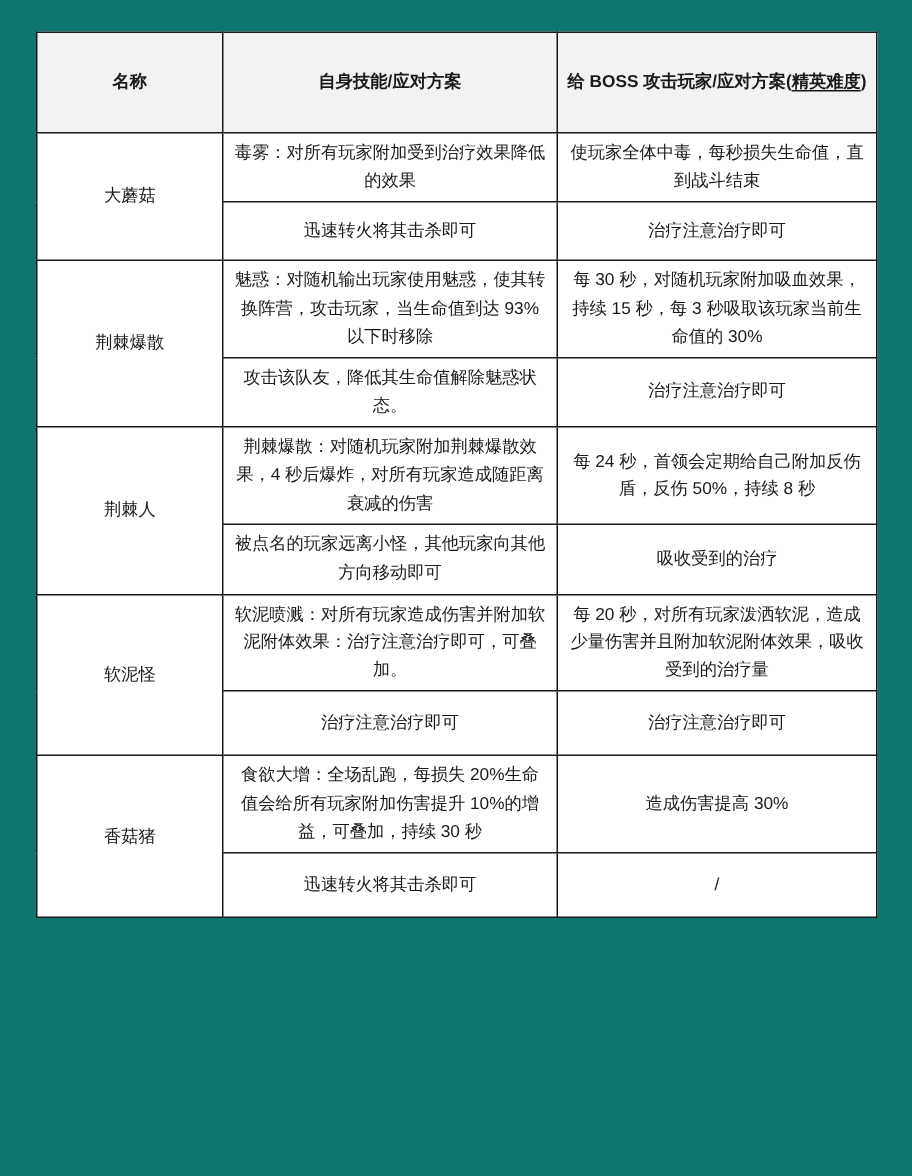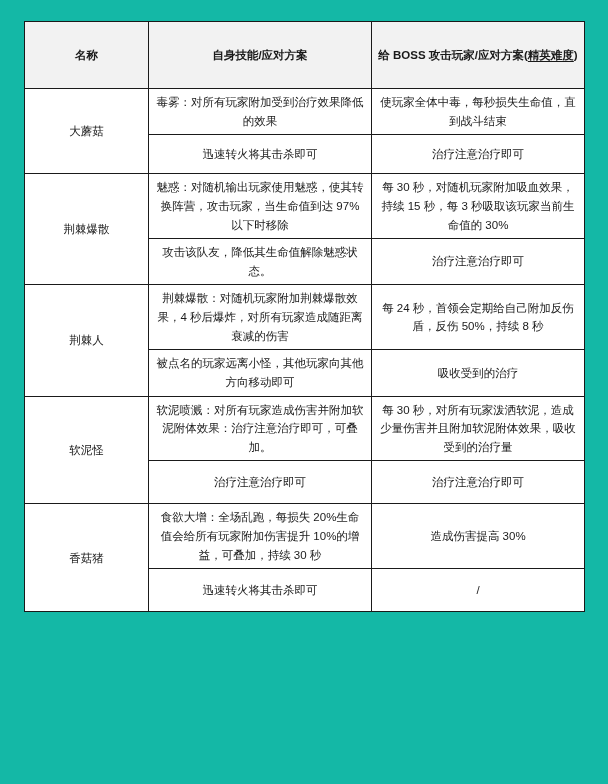--- a/index.html
+++ b/index.html
@@ -10,21 +10,21 @@
     width: 608px;
     height: 784px;
     background: #ffffff;
     font-family: "Liberation Sans", "DejaVu Sans", sans-serif;
     overflow: hidden;
   }
   .sheet {
     position: relative;
     width: 608px;
     height: 784px;
-    background: #14b8a6;
+    background: #0f766e;
   }
   table.boss-table {
     position: absolute;
     left: 24px;
     top: 21px;
     width: 560px;
     border-collapse: collapse;
     table-layout: fixed;
     background: #ffffff;
   }
@@ -98,42 +98,42 @@
         <td class="text-cell">毒雾：对所有玩家附加受到治疗效果降低的效果</td>
         <td class="text-cell">使玩家全体中毒，每秒损失生命值，直到战斗结束</td>
       </tr>
       <tr class="r1b">
         <td class="text-cell">迅速转火将其击杀即可</td>
         <td class="text-cell">治疗注意治疗即可</td>
       </tr>
 
       <tr class="r2">
         <td class="name-cell" rowspan="2">荆棘爆散</td>
-        <td class="text-cell">魅惑：对随机输出玩家使用魅惑，使其转换阵营，攻击玩家，当生命值到达 97% 以下时移除</td>
+        <td class="text-cell">魅惑：对随机输出玩家使用魅惑，使其转换阵营，攻击玩家，当生命值到达 93% 以下时移除</td>
         <td class="text-cell">每 30 秒，对随机玩家附加吸血效果，持续 15 秒，每 3 秒吸取该玩家当前生命值的 30%</td>
       </tr>
       <tr class="r2b">
         <td class="text-cell">攻击该队友，降低其生命值解除魅惑状态。</td>
         <td class="text-cell">治疗注意治疗即可</td>
       </tr>
 
       <tr class="r3">
         <td class="name-cell" rowspan="2">荆棘人</td>
         <td class="text-cell">荆棘爆散：对随机玩家附加荆棘爆散效果，4 秒后爆炸，对所有玩家造成随距离衰减的伤害</td>
         <td class="text-cell">每 24 秒，首领会定期给自己附加反伤盾，反伤 50%，持续 8 秒</td>
       </tr>
       <tr class="r3b">
         <td class="text-cell">被点名的玩家远离小怪，其他玩家向其他方向移动即可</td>
         <td class="text-cell">吸收受到的治疗</td>
       </tr>
 
       <tr class="r4">
         <td class="name-cell" rowspan="2">软泥怪</td>
         <td class="text-cell">软泥喷溅：对所有玩家造成伤害并附加软泥附体效果：治疗注意治疗即可，可叠加。</td>
-        <td class="text-cell">每 30 秒，对所有玩家泼洒软泥，造成少量伤害并且附加软泥附体效果，吸收受到的治疗量</td>
+        <td class="text-cell">每 20 秒，对所有玩家泼洒软泥，造成少量伤害并且附加软泥附体效果，吸收受到的治疗量</td>
       </tr>
       <tr class="r4b">
         <td class="text-cell">治疗注意治疗即可</td>
         <td class="text-cell">治疗注意治疗即可</td>
       </tr>
 
       <tr class="r5">
         <td class="name-cell" rowspan="2">香菇猪</td>
         <td class="text-cell">食欲大增：全场乱跑，每损失 20%生命值会给所有玩家附加伤害提升 10%的增益，可叠加，持续 30 秒</td>
         <td class="text-cell">造成伤害提高 30%</td>

